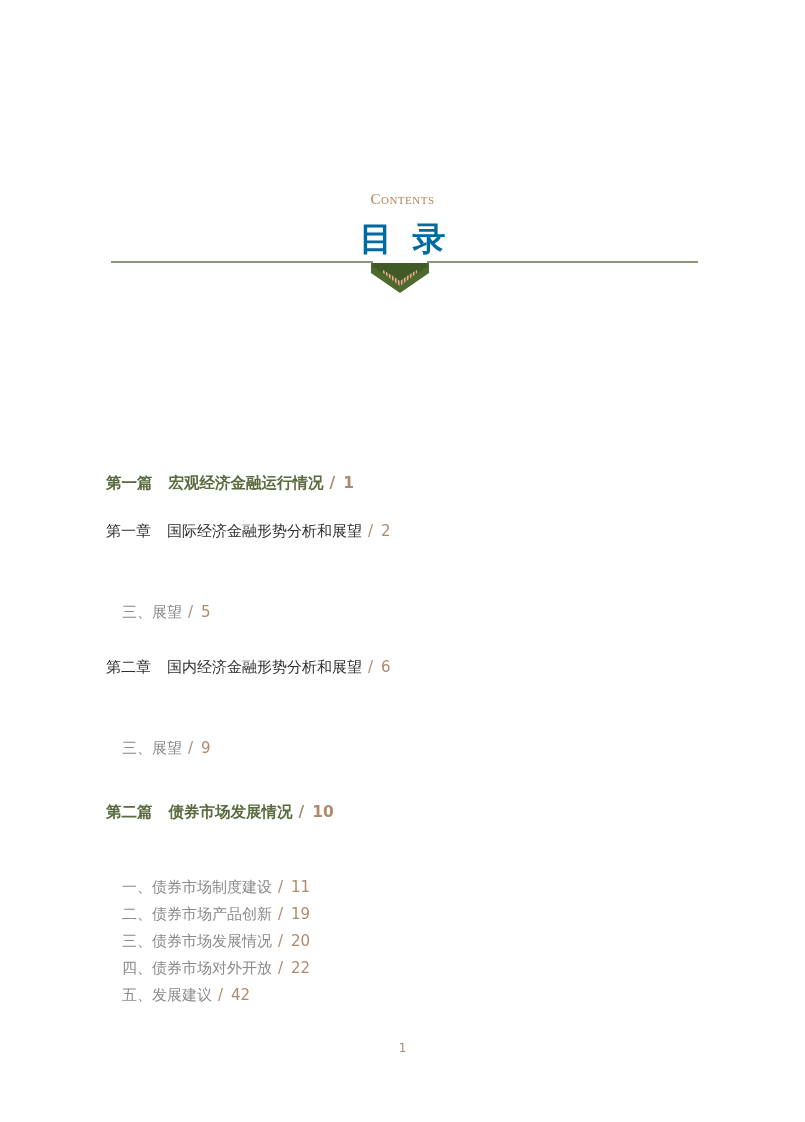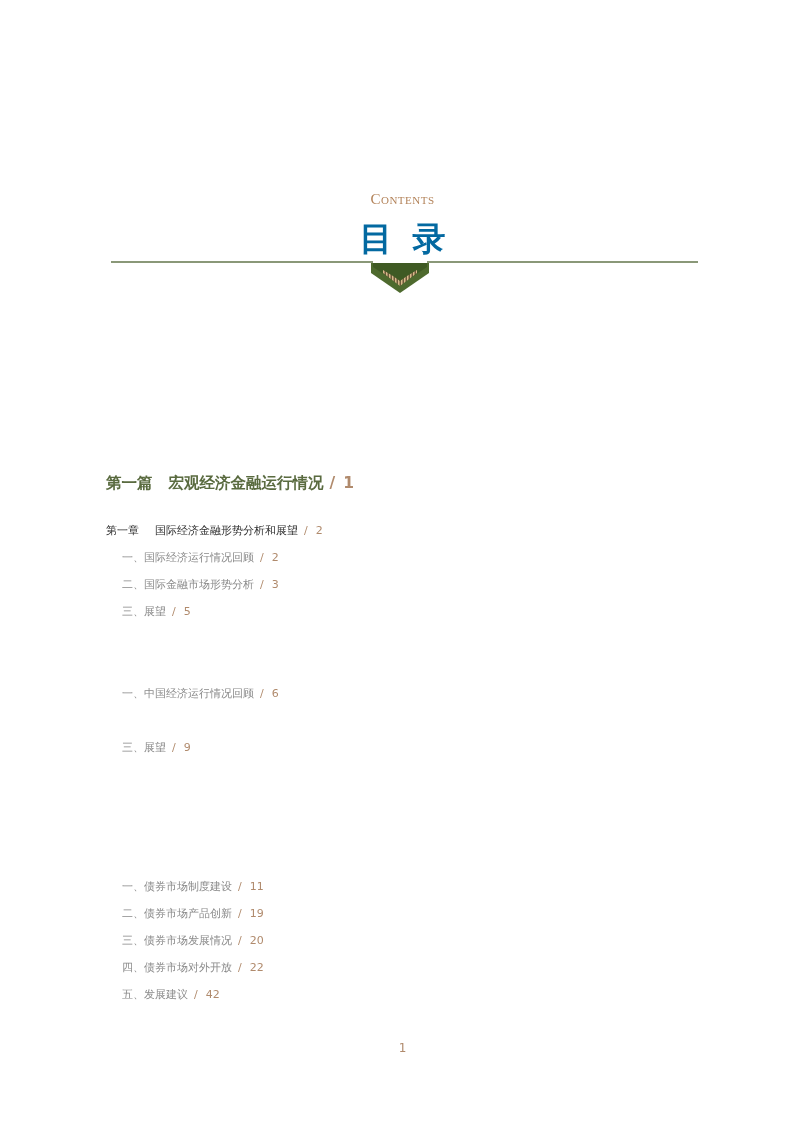--- a/index.html
+++ b/index.html
@@ -8,21 +8,21 @@
   .contents-en { position: absolute; left: 0; width: 805px; top: 191px; text-align: center;
                  font-family: "Liberation Serif", "DejaVu Serif", serif; color: #b3835a;
                  font-size: 15px; letter-spacing: 0.5px; font-variant: small-caps; }
   .contents-zh { position: absolute; left: 0; width: 805px; top: 217px; text-align: center;
                  color: #0369a1; font-size: 33px; font-weight: bold; letter-spacing: 20px; text-indent: 20px; }
   .rule { position: absolute; top: 261px; height: 2px; background: #8a9878; }
   .rule.left { left: 111px; width: 262px; }
   .rule.right { left: 427px; width: 271px; }
   .emblem { position: absolute; left: 371px; top: 261px; width: 58px; height: 33px; }
   .toc { position: absolute; left: 0; top: 0; width: 805px; height: 994px; margin-top: 40px; }
-  .row { position: absolute; white-space: nowrap; font-size: 11px; line-height: 18px; }
+  .row { position: absolute; white-space: nowrap; font-size: 15px; line-height: 18px; }
   .row .pg { color: #b08a6c; }
   .row .sep { color: #b08a6c; margin: 0 8px 0 6px; }
   .part { left: 106px; color: #5a6b40; font-weight: bold; font-size: 15.5px; }
   .part .num { margin-right: 16px; }
   .chapter { left: 106px; color: #2e2e2e; }
   .chapter .num { margin-right: 16px; }
   .section { left: 122px; color: #8a8a8a; }
   .page-number { position: absolute; left: 0; width: 805px; top: 1041px; text-align: center;
                  font-size: 12px; color: #b08a6c; }
 </style>
@@ -48,27 +48,30 @@
 
 <div class="toc">
 
   <div class="row part" style="top:434px">
     <span class="num">第一篇</span><span>宏观经济金融运行情况</span><span class="sep">/</span><span class="pg">1</span>
   </div>
 
   <div class="row chapter" style="top:482px">
     <span class="num">第一章</span><span>国际经济金融形势分析和展望</span><span class="sep">/</span><span class="pg">2</span>
   </div>
-  <div class="row section" style="top:509px"><span>一、国际经济运行情况回顾</span><span class="sep">/</span><span class="pg">2</span></div>
-  <div class="row section" style="top:536px"><span>二、国际金融市场形势分析</span><span class="sep">/</span><span class="pg">3</span></div>
   <div class="row section" style="top:563px"><span>三、展望</span><span class="sep">/</span><span class="pg">5</span></div>
 
-  <div class="row section" style="top:645px"><span>一、中国经济运行情况回顾</span><span class="sep">/</span><span class="pg">6</span></div>
+  <div class="row chapter" style="top:618px">
+    <span class="num">第二章</span><span>国内经济金融形势分析和展望</span><span class="sep">/</span><span class="pg">6</span>
+  </div>
   <div class="row section" style="top:699px"><span>三、展望</span><span class="sep">/</span><span class="pg">9</span></div>
 
+  <div class="row part" style="top:763px">
+    <span class="num">第二篇</span><span>债券市场发展情况</span><span class="sep">/</span><span class="pg">10</span>
+  </div>
 
   <div class="row section" style="top:838px"><span>一、债券市场制度建设</span><span class="sep">/</span><span class="pg">11</span></div>
   <div class="row section" style="top:865px"><span>二、债券市场产品创新</span><span class="sep">/</span><span class="pg">19</span></div>
   <div class="row section" style="top:892px"><span>三、债券市场发展情况</span><span class="sep">/</span><span class="pg">20</span></div>
   <div class="row section" style="top:919px"><span>四、债券市场对外开放</span><span class="sep">/</span><span class="pg">22</span></div>
   <div class="row section" style="top:946px"><span>五、发展建议</span><span class="sep">/</span><span class="pg">42</span></div>
 </div>
 
 <div class="page-number">1</div>
 

